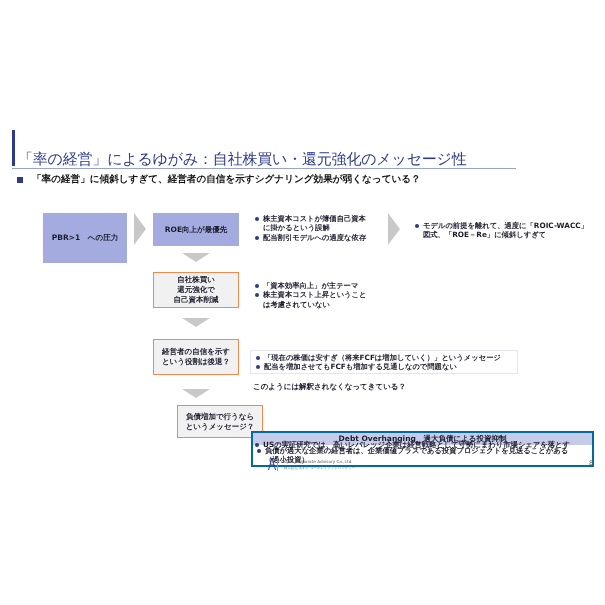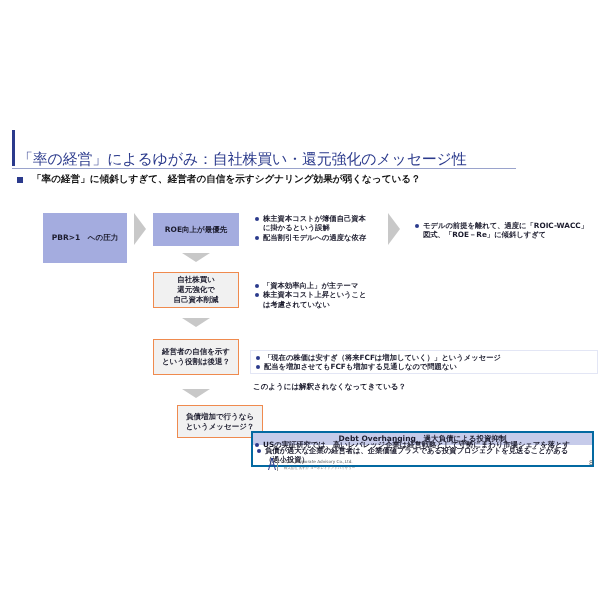--- a/index.html
+++ b/index.html
@@ -85,21 +85,21 @@
 
 <div class="abs arrow-down" style="left:182px; top:318px;"></div>
 
 <div class="abs box-orange" style="left:153px; top:339px; width:86px; height:36px;">
   <div>
     <div>経営者の自信を示す</div>
     <div>という役割は後退？</div>
   </div>
 </div>
 <div class="abs q-label" style="left:253px; top:338px;margin-top:44px;">このようには解釈されなくなってきている？</div>
-<div class="abs panel bullets" style="left:250px; top:350px; width:348px; height:24px;">
+<div class="abs panel bullets" style="left:250px; top:350px; width:268px; height:24px;">
   <div class="li">「現在の株価は安すぎ（将来FCFは増加していく）」というメッセージ</div>
   <div class="li">配当を増加させてもFCFも増加する見通しなので問題ない</div>
 </div>
 
 <div class="abs arrow-down" style="left:182px; top:389px;"></div>
 
 <div class="abs box-orange" style="left:153px; top:405px; width:86px; height:33px;margin-left:24px;">
   <div>
     <div>負債増加で行うなら</div>
     <div>というメッセージ？</div>

